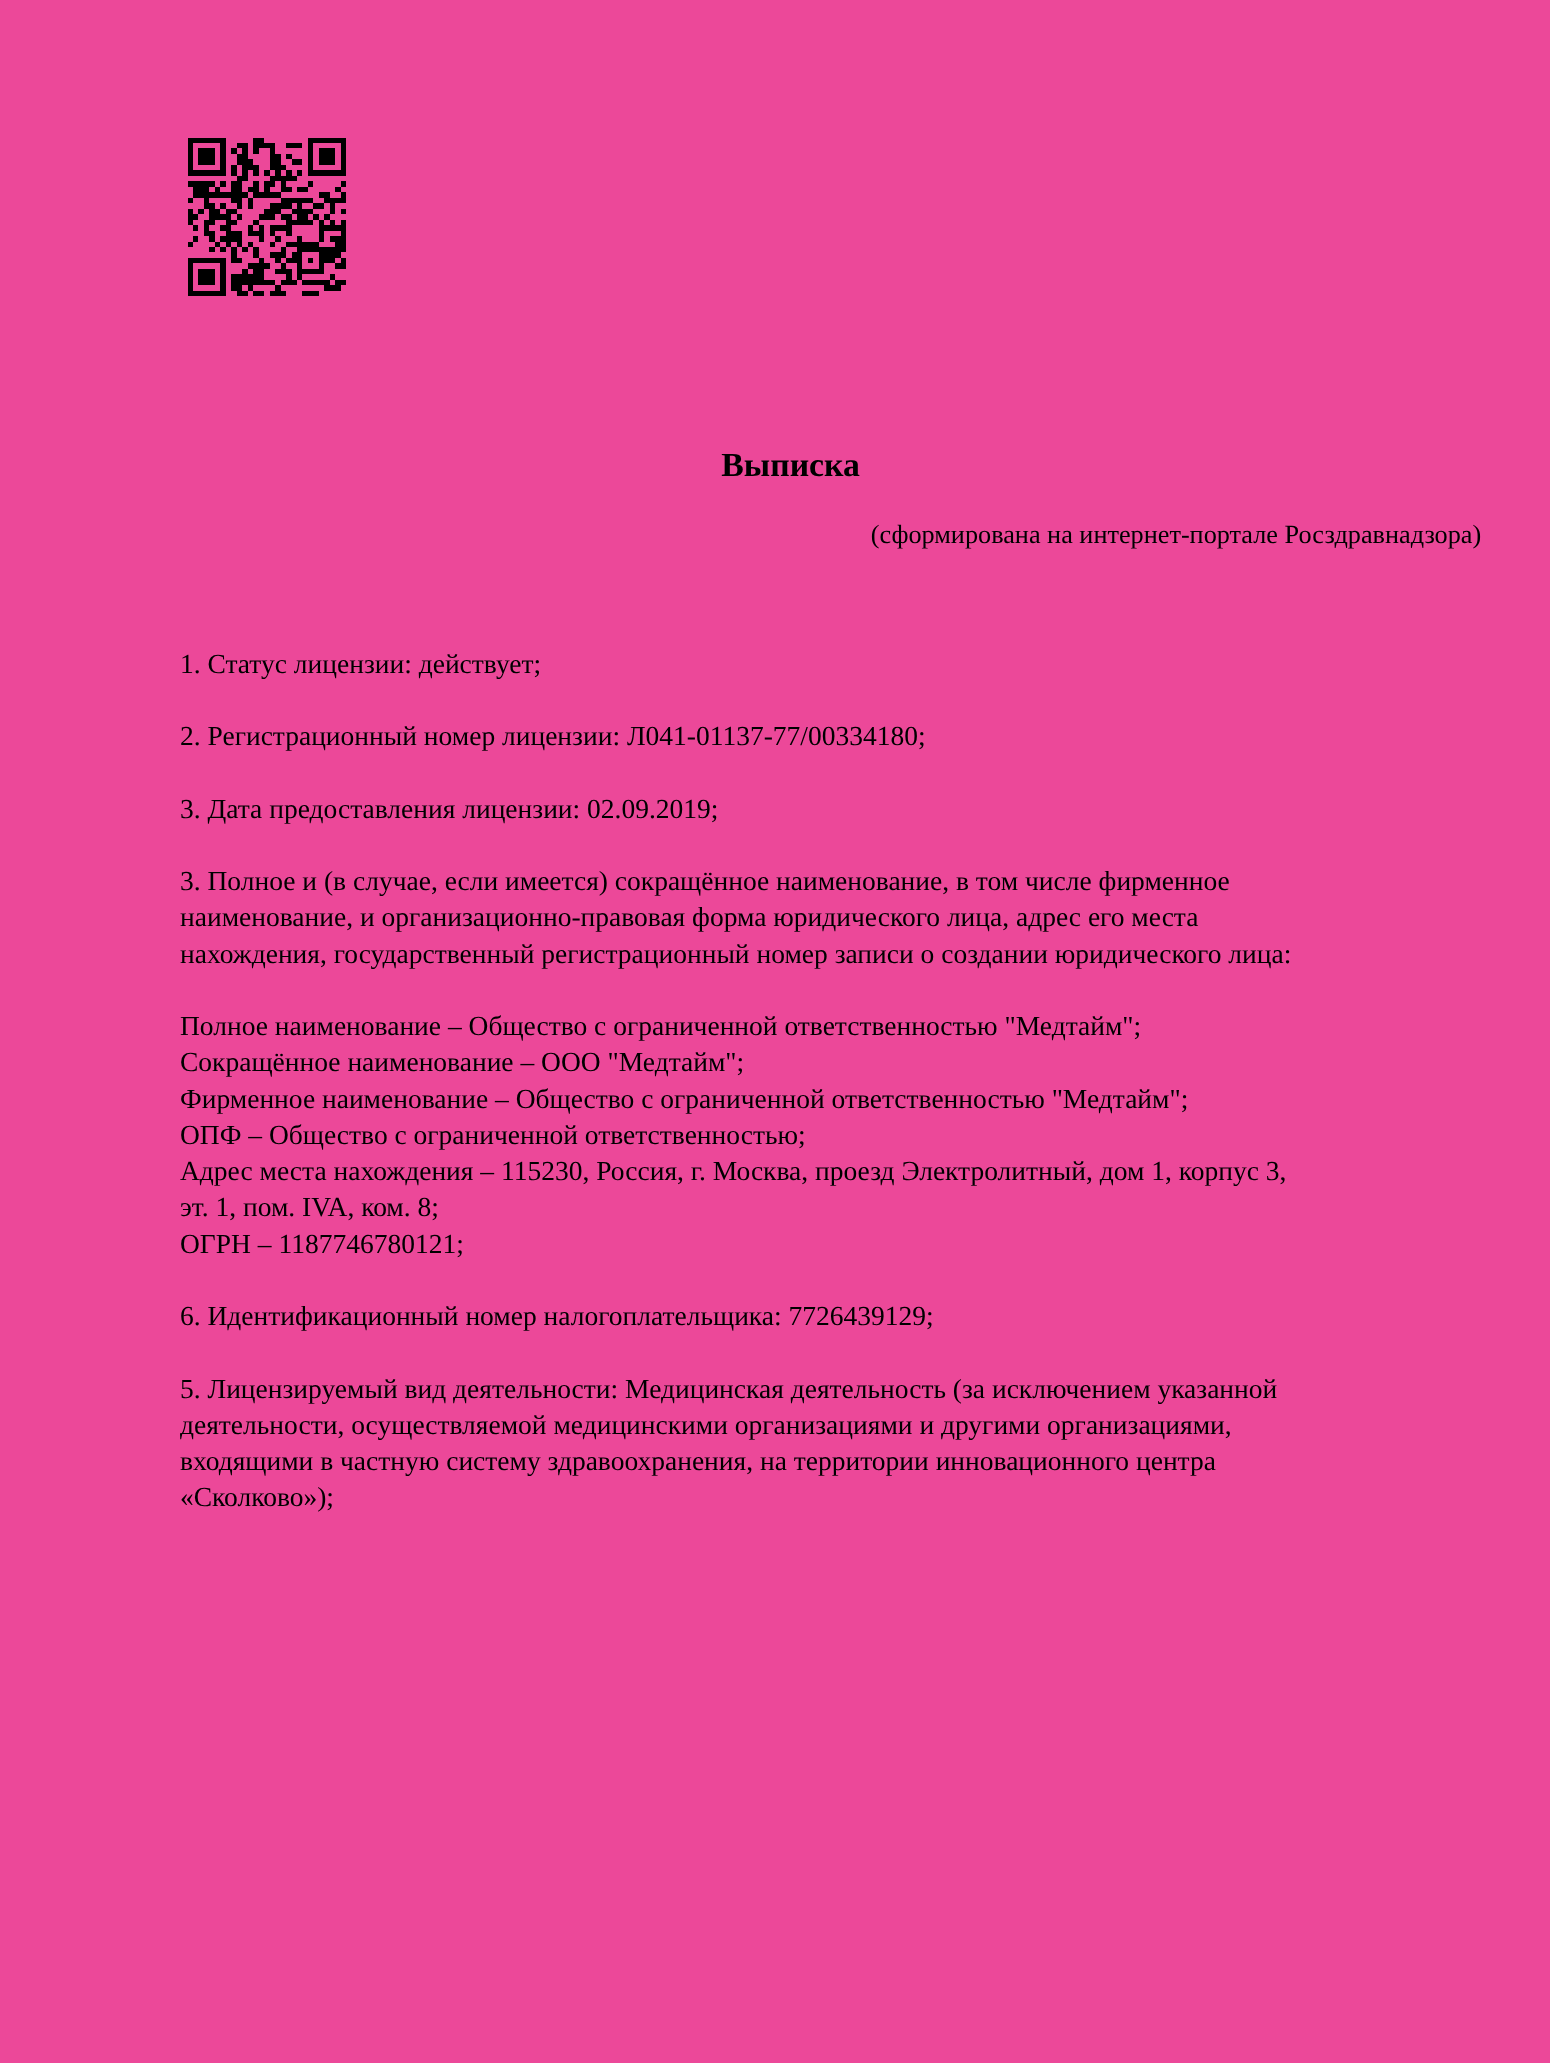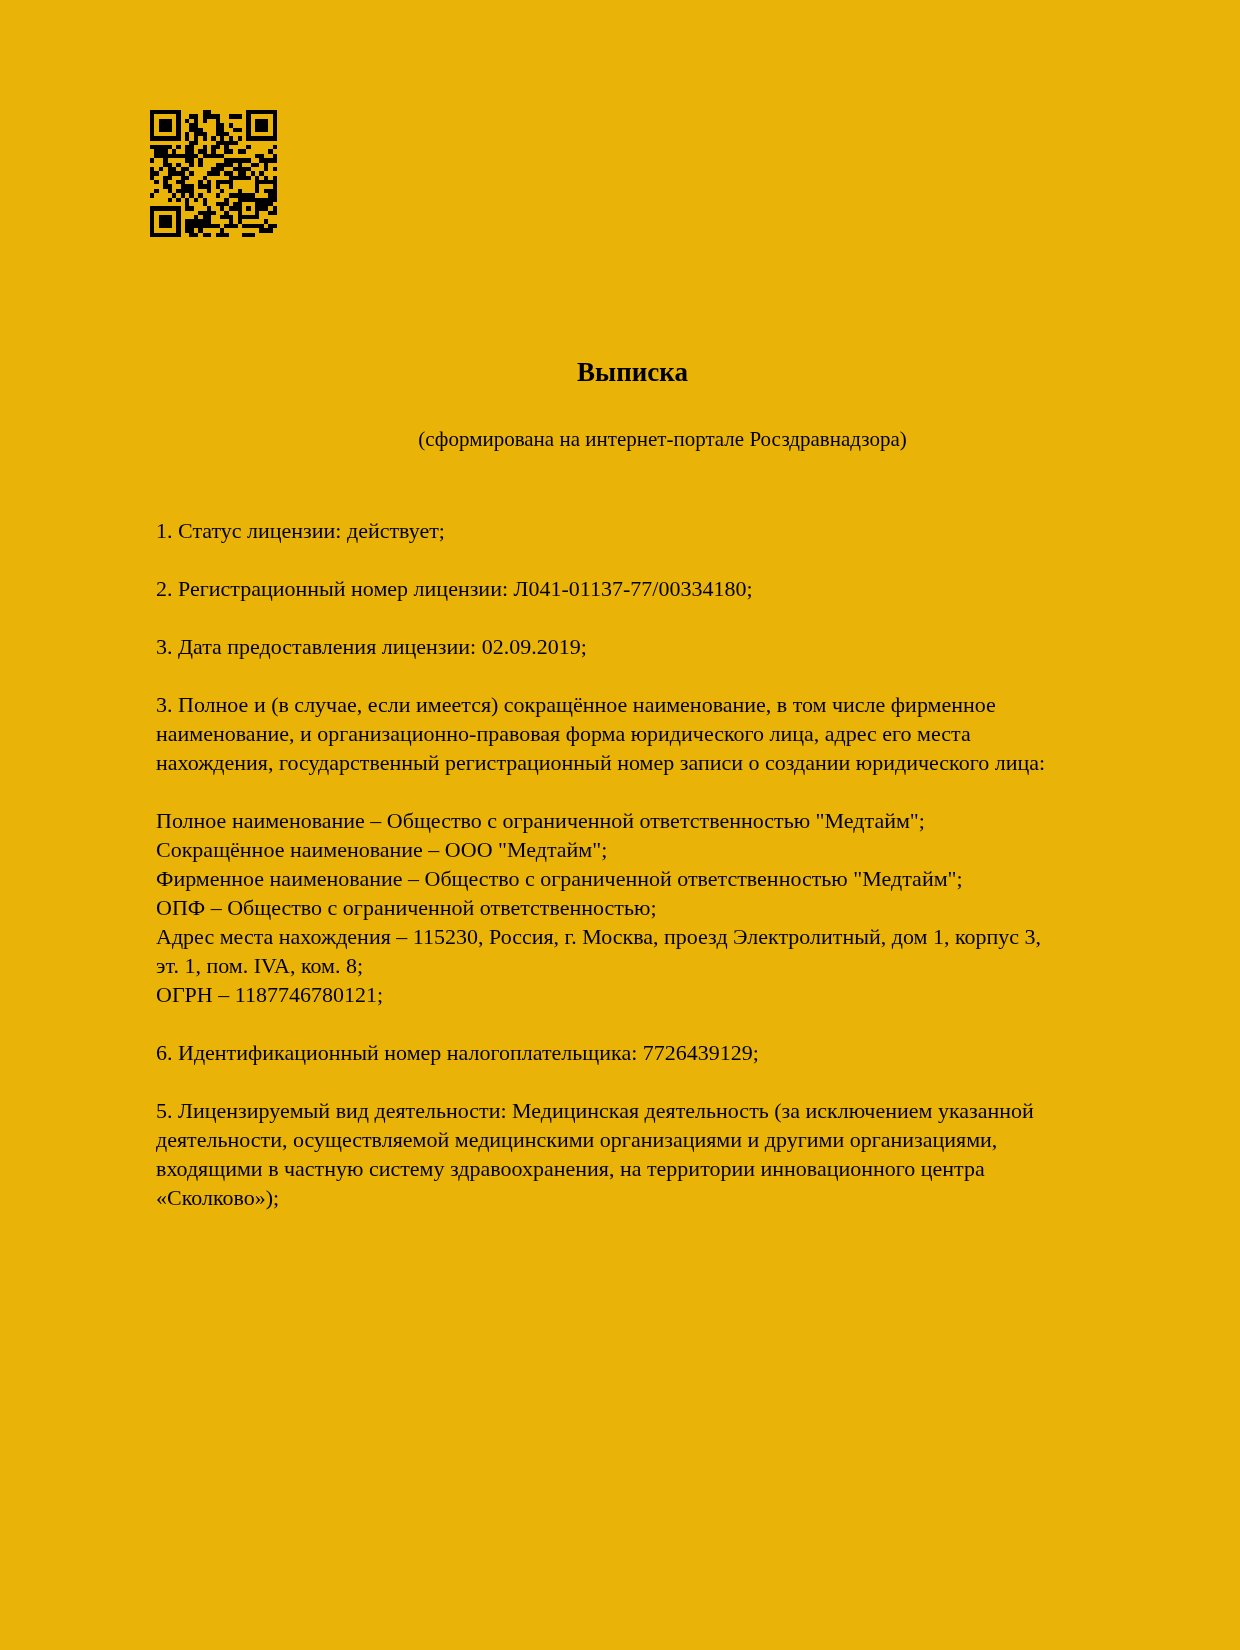--- a/index.html
+++ b/index.html
@@ -1,20 +1,20 @@
 <!DOCTYPE html>
 <html lang="ru"><head>
 <meta charset="utf-8">
 <style>
   html, body { margin: 0; padding: 0; background: #ffffff; }
   .page {
     position: relative;
     width: 1240px;
     height: 1650px;
-    background: #eab308;
+    background: #ec4899;
     color: #000000;
     font-family: "Liberation Serif", "DejaVu Serif", serif;
     overflow: hidden;
   }
   .qr {
     position: absolute;
     left: 150px;
     top: 110px;
     width: 127px;
     height: 127px;
@@ -26,36 +26,36 @@
     width: 985px;
     text-align: center;
     font-weight: bold;
     font-size: 27px;
     line-height: 36px;
     white-space: pre-line;
   }
   .subtitle {
     position: absolute;
     left: 140px;
-    top: 426px;
+    top: 414px;
     width: 1045px;
-    text-align: center;
+    text-align: right;
     font-size: 21px;
     line-height: 26px;
   }
   .body-text {
     position: absolute;
     left: 140px;
     top: 516px;
     width: 1000px;
     font-size: 22px;
     line-height: 29px;
   }
   .body-text p {
-    margin: 0 0 29px 16px;
+    margin: 0 0 29px 4px;
     white-space: pre-line;
   }
 </style>
 </head>
 <body>
 
 <div class="page">
 
   <div class="qr">
     <svg id="qr-svg" viewBox="0 0 127 127" width="127" height="127" fill="#000000" shape-rendering="crispEdges">

